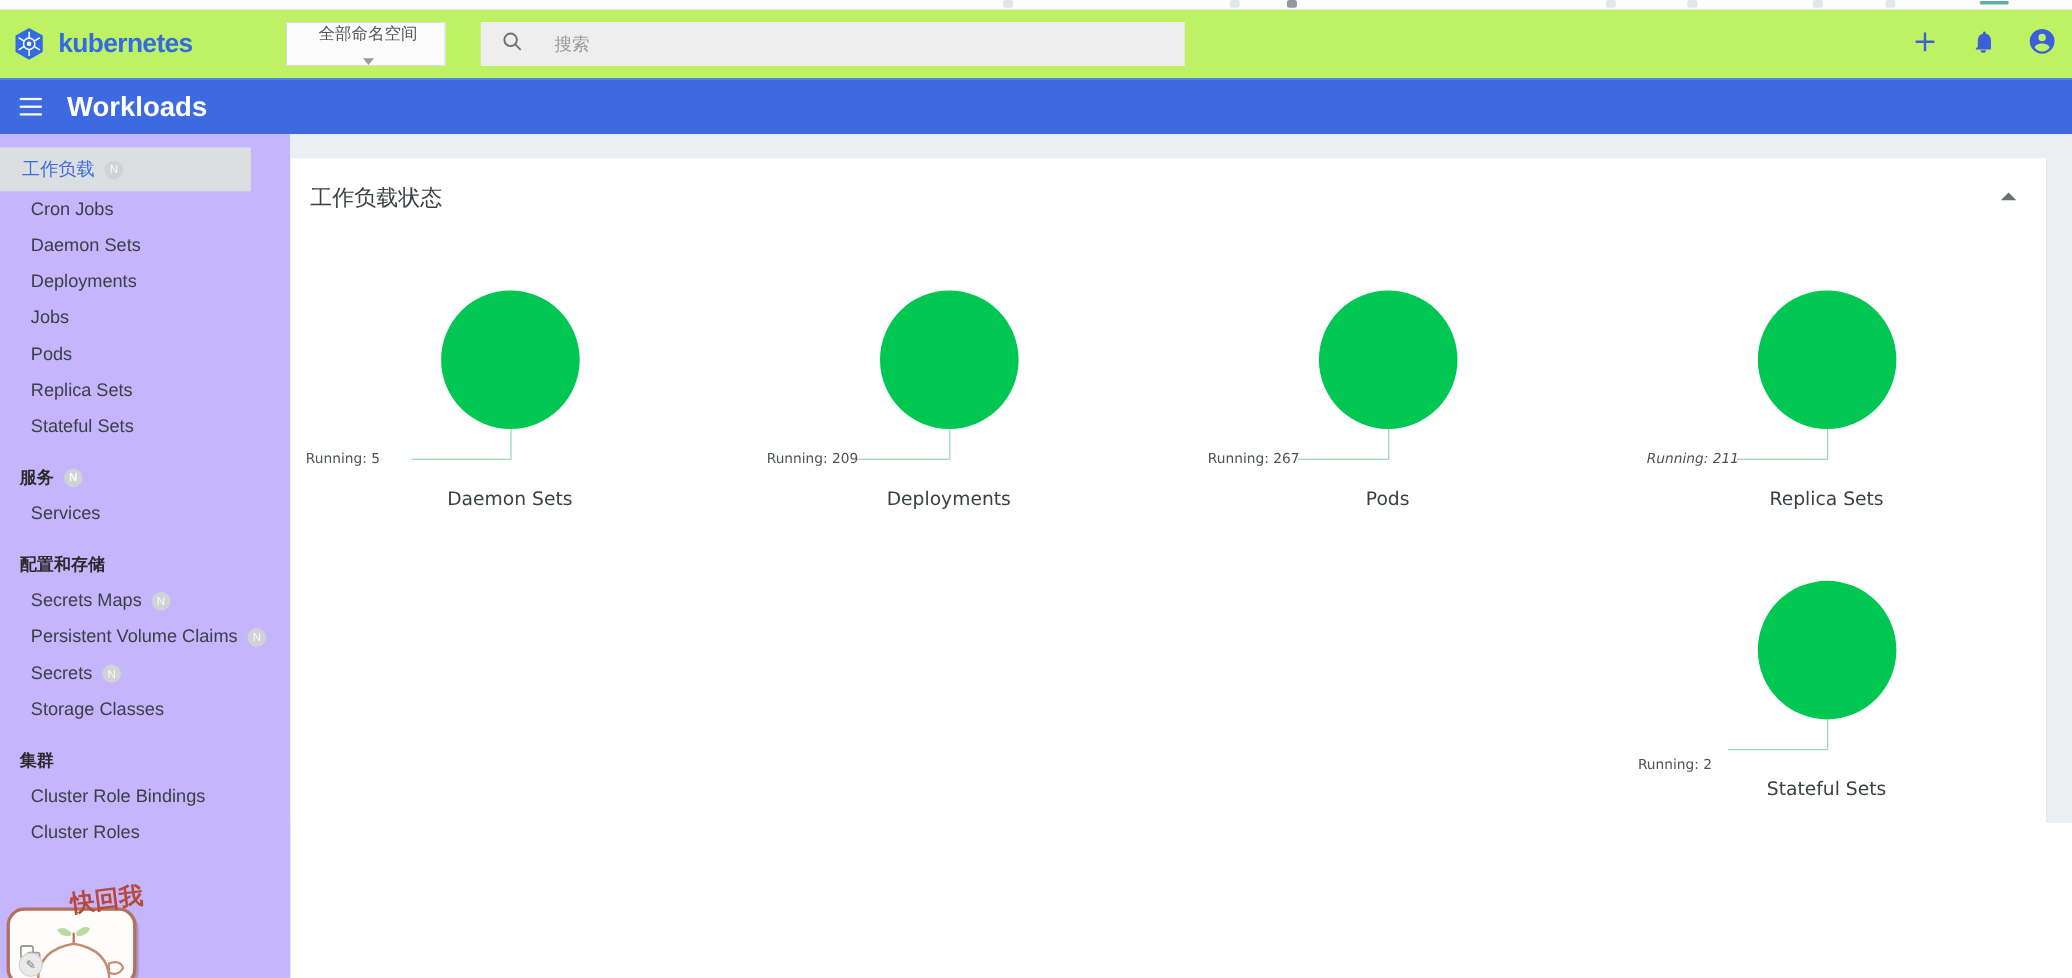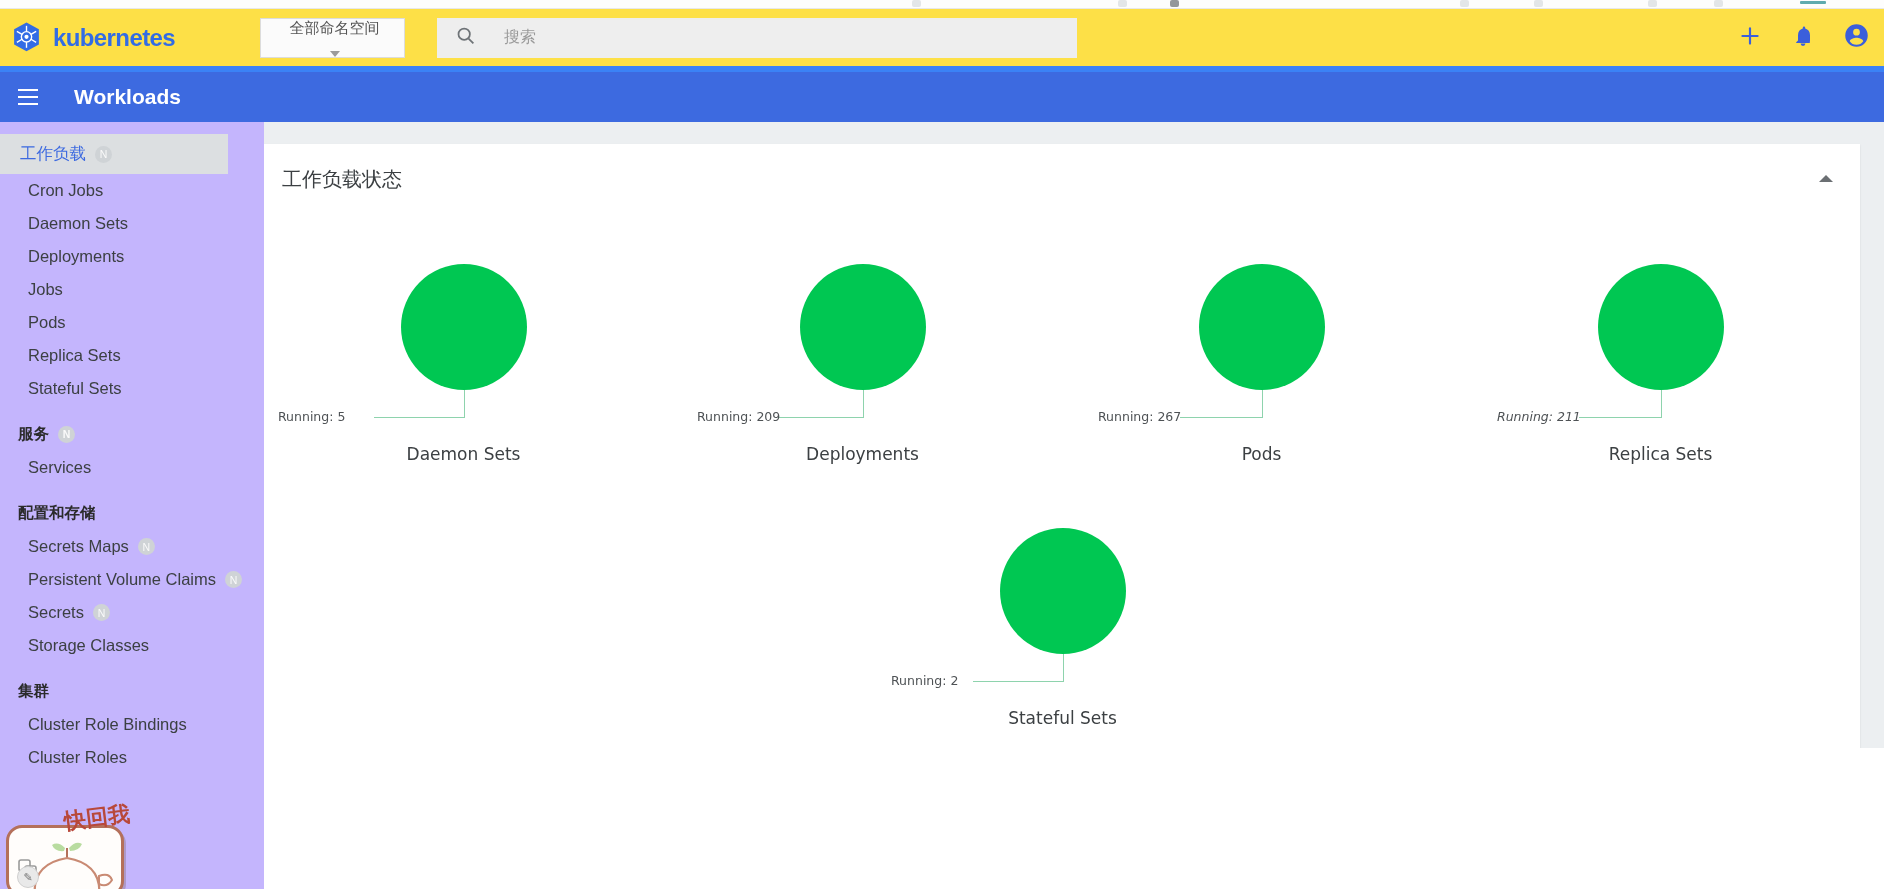--- a/index.html
+++ b/index.html
@@ -25,22 +25,22 @@
     border-radius: 2px;
     opacity: .75;
   }
   .chrome-dot.dark { background: #6f7478; }
   .chrome-dot.teal { background: #2a8f93; width: 26px; height: 3px; top: 1px; border-radius: 1px; }
 
   
   .topbar {
     position: absolute; top: 9px; left: 0;
     width: 1884px; height: 63px;
-    background: #fde047;
-    border-bottom: 6px solid #3b82f6;
+    background: #bef264;
+    border-bottom: 1px solid #3b82f6;
     display: flex; align-items: center;
   }
   .logo-wrap {
     display: flex; align-items: center;
     margin-left: 10px; width: 250px;
   }
   .logo-mark {
     width: 33px; height: 33px; flex: 0 0 33px;
     position: relative;
   }
@@ -96,22 +96,22 @@
   .hamburger {
     margin-left: 10px; width: 36px; height: 36px;
     display: flex; flex-direction: column;
     justify-content: center; align-items: center; gap: 5px;
     cursor: pointer;
   }
   .hamburger span {
     display: block; width: 20px; height: 2px; background: #fff;
   }
   .pagehead-title {
-    margin-left: 28px;
-    color: #ffffff; font-size: 21px; font-weight: bold; text-align: right;
+    margin-left: 15px;
+    color: #ffffff; font-size: 25px; font-weight: bold; text-align: right;
   }
 
   
   .sidebar {
     position: absolute; top: 122px; left: 0;
     width: 264px; height: 767px;
     background: #c4b5fd;
     padding-top: 12px;
     overflow: hidden;
   }
@@ -175,21 +175,21 @@
     border-left: 7px solid transparent;
     border-right: 7px solid transparent;
     border-bottom: 7px solid #6b6f73;
   }
 
   .metrics {
     position: absolute; top: 92px; left: 0;
     width: 1596px;
   }
   .metric-row {
-    display: flex; justify-content: flex-start;
+    display: flex; justify-content: flex-end;
     position: relative;
   }
   .metric {
     width: 399px;
     position: relative;
     height: 264px;
   }
   .bubble {
     width: 126px; height: 126px; border-radius: 50%;
     position: absolute; left: 50%; top: 28px;
@@ -453,21 +453,21 @@
           <div class="running-lbl" style="left:36px;font-style:italic;">Running: 211</div>
           <div class="metric-name">Replica Sets</div>
         </div>
       </div>
 
       <div class="metric-row" style="margin-left:599px;">
         <div class="metric">
           <div class="bubble" style="background: rgb(0, 199, 82);"></div>
           <div class="leader" style="background: rgb(142, 211, 173);"></div>
           <div class="leader-h" style="left: 110px; width: 90px; background: rgb(142, 211, 173);"></div>
-          <div class="running-lbl" style="left:28px;">Running: 2</div>
+          <div class="running-lbl" style="left:28px;margin-top:14px;">Running: 2</div>
           <div class="metric-name">Stateful Sets</div>
         </div>
       </div>
 
     </div>
   </div>
 
   <div class="card card-daemon">
     <div class="card-title">Daemon Sets</div>
     <div class="card-actions">

